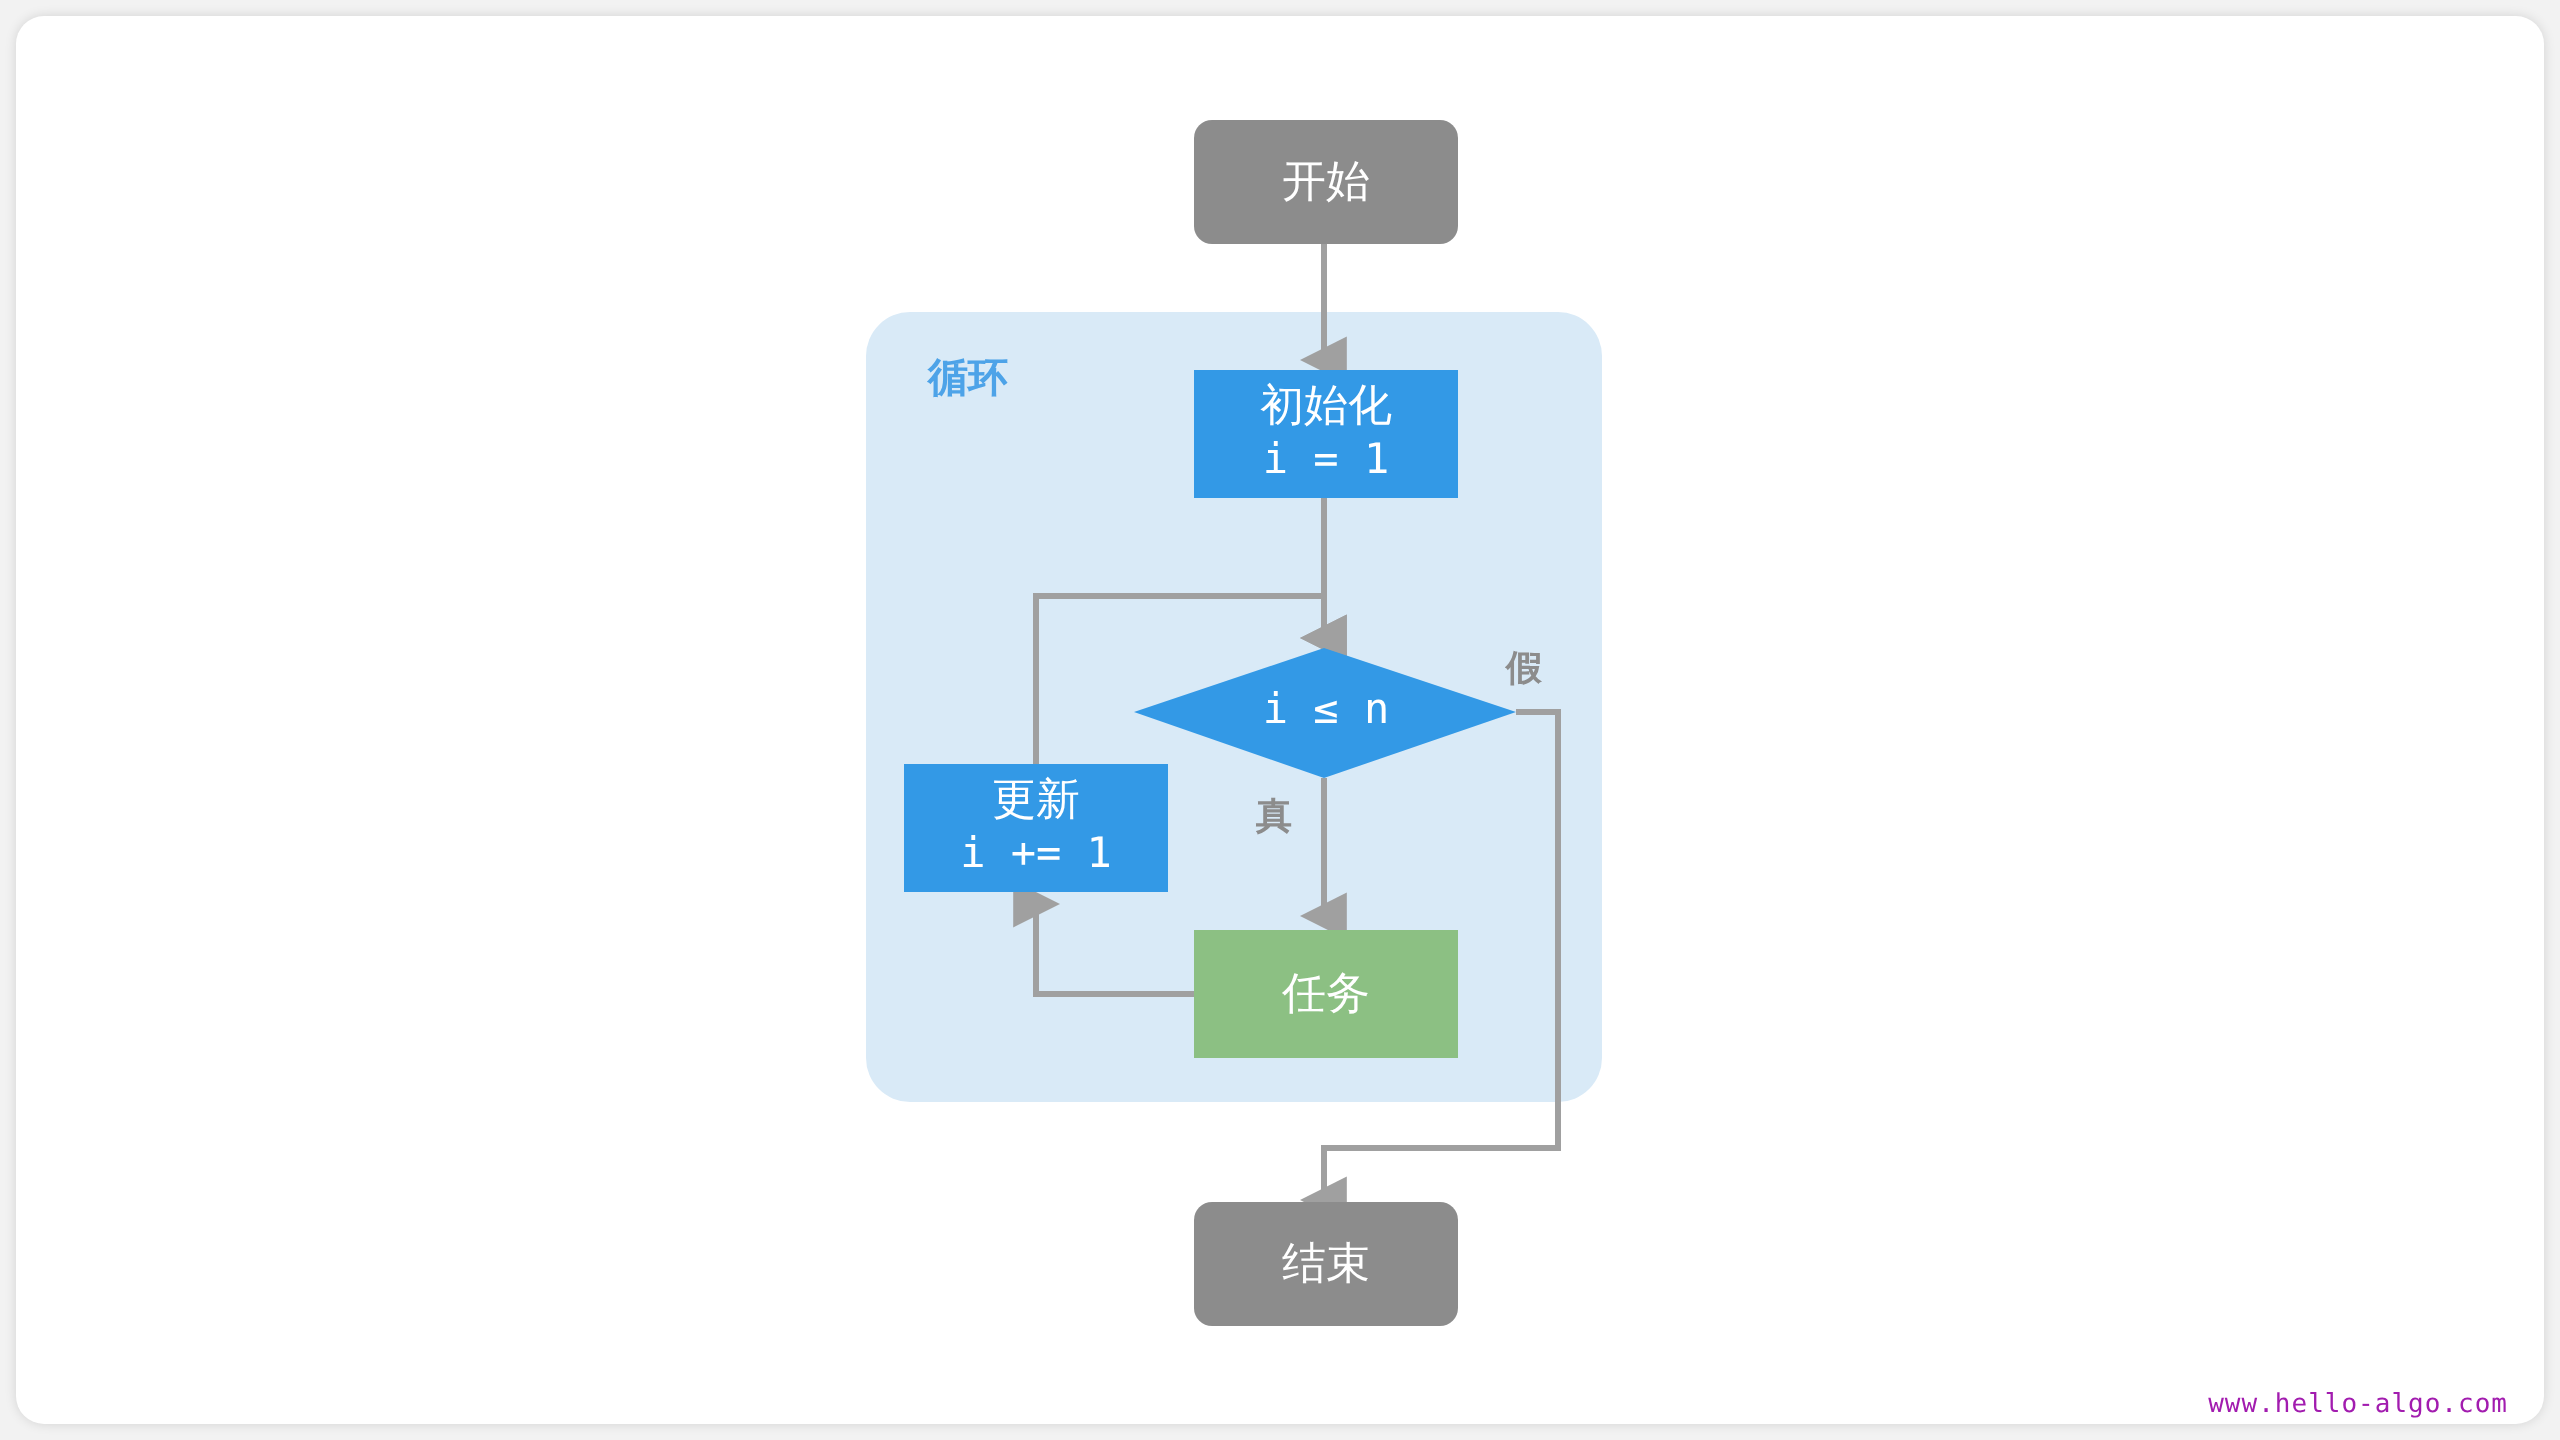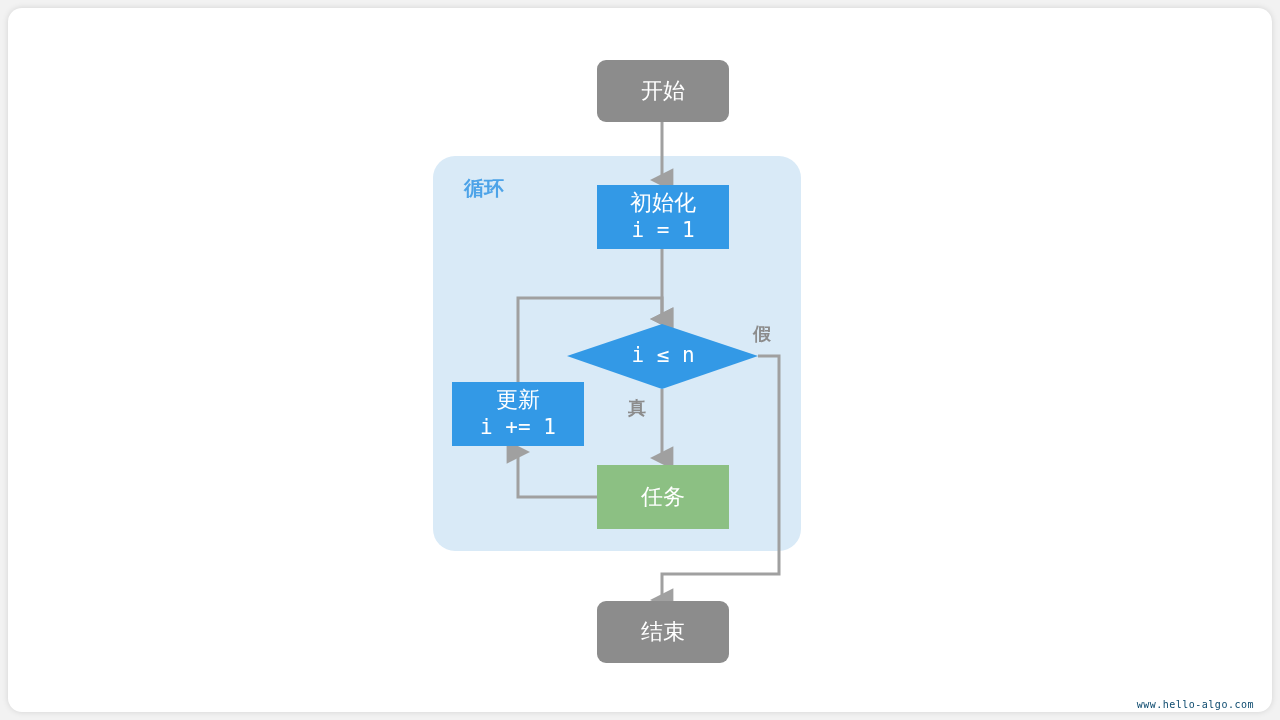--- a/index.html
+++ b/index.html
@@ -71,22 +71,22 @@
     font-size: 20px;
     font-weight: bold;
     text-anchor: middle;
     dominant-baseline: middle;
   }
   .watermark {
     position: absolute;
     right: 34px;
     bottom: 18px;
     font-family: "DejaVu Sans Mono", "Liberation Mono", monospace;
-    font-size: 10px;
-    color: #0c4a6e;
+    font-size: 13px;
+    color: #a21caf;
     letter-spacing: 0.5px;
     user-select: none;
     margin-top: 37px;
   }
   .edge-line {
     stroke: #a0a0a0;
     stroke-width: 3;
     fill: none;
     stroke-linecap: butt;
     stroke-linejoin: miter;

